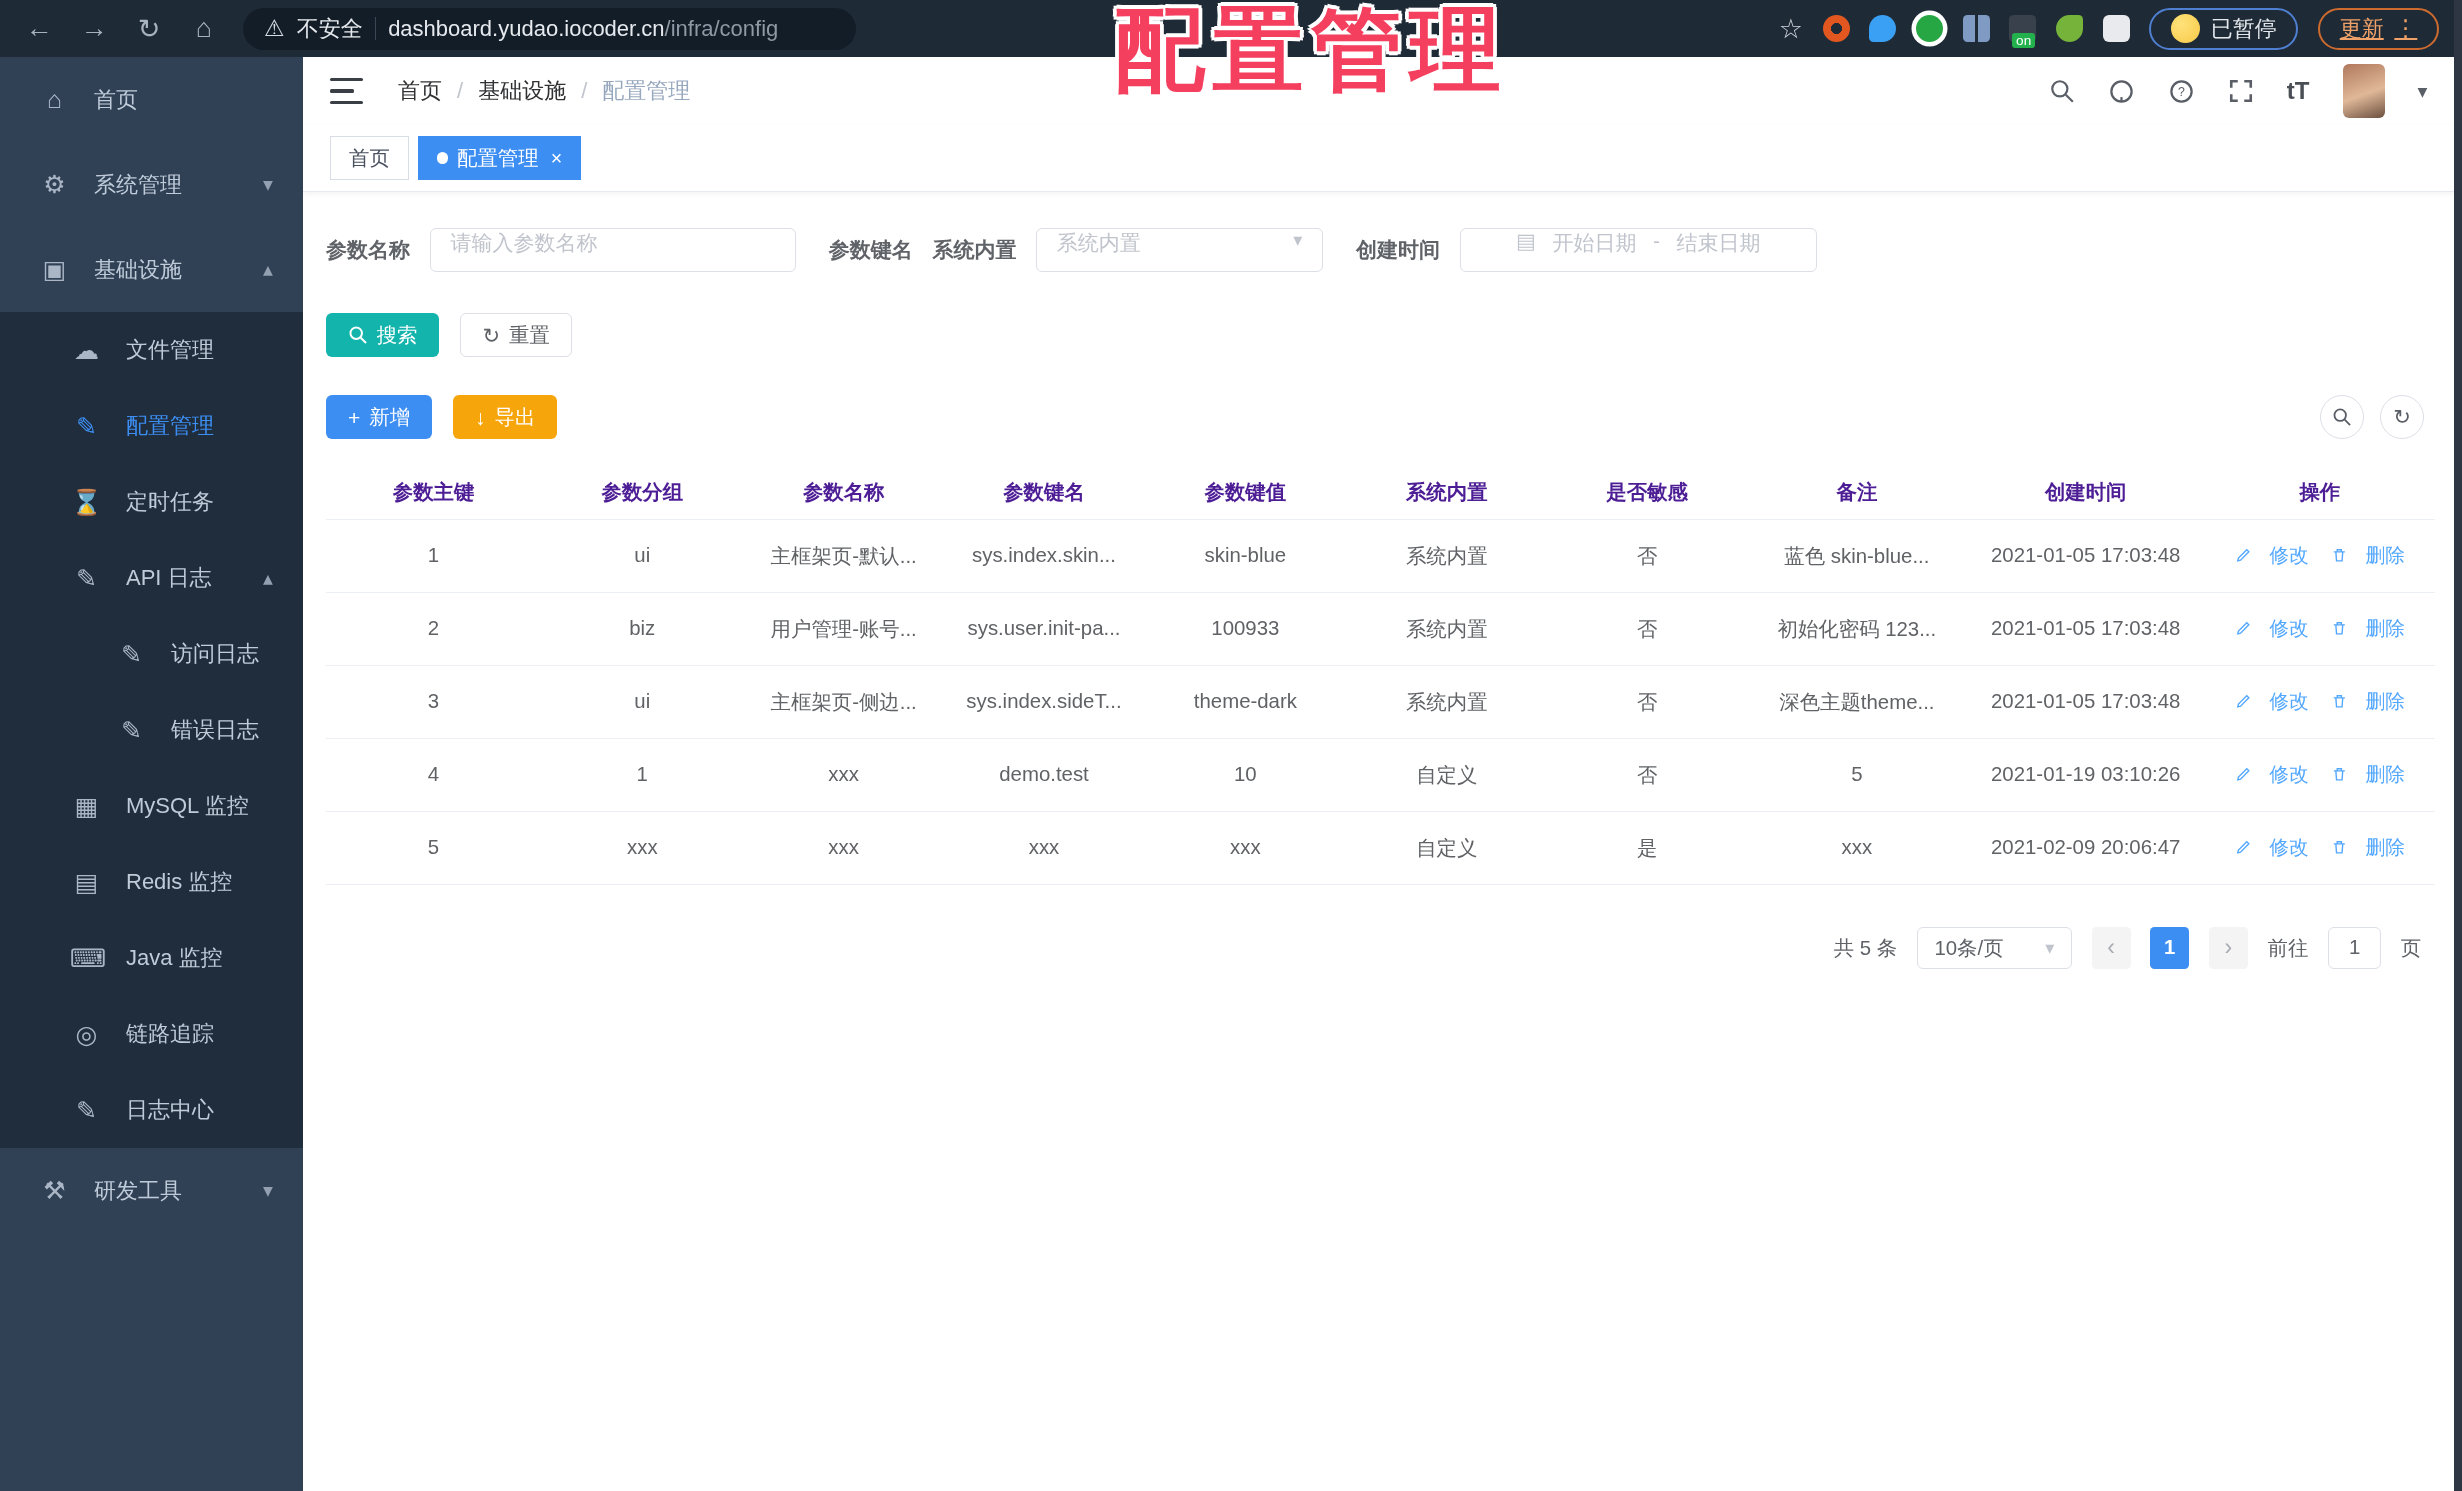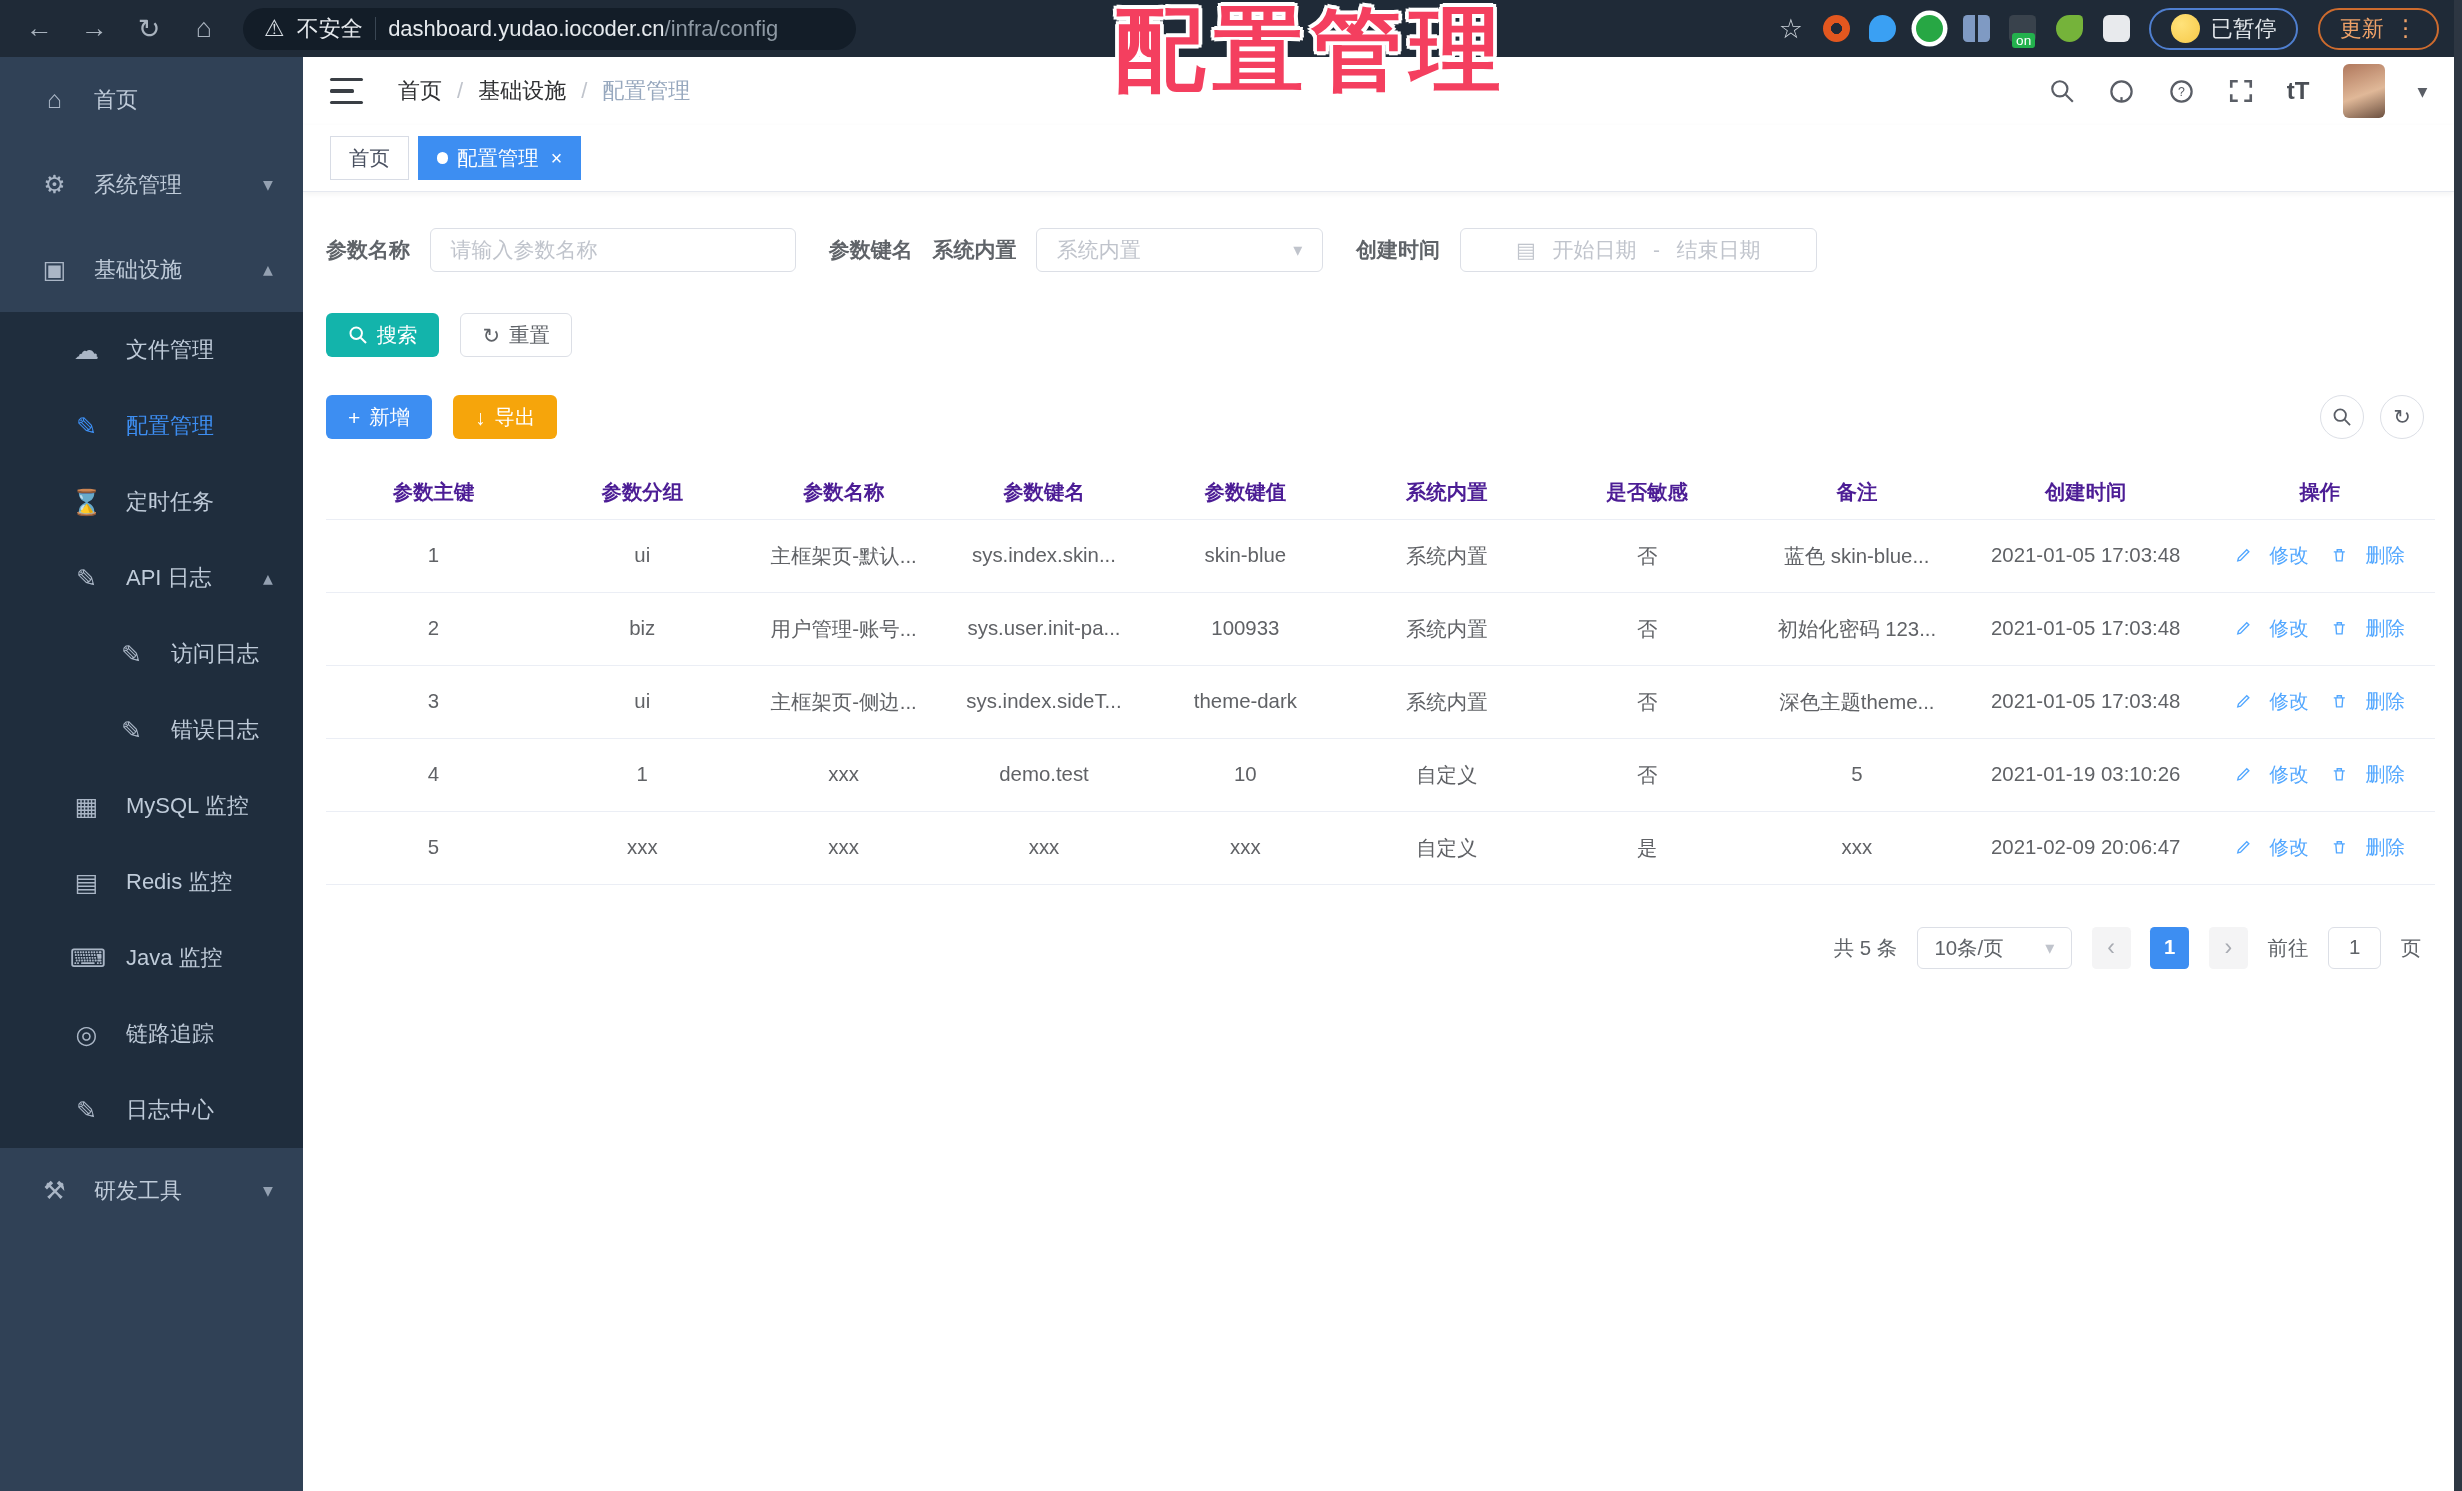--- a/index.html
+++ b/index.html
@@ -25,21 +25,21 @@
   .ext-green { background:#27a744; box-shadow:0 0 0 4.5px #fff; border-radius:50%; }
   .ext-grid { background:linear-gradient(90deg,#7f9ac3 45%, #1f2a37 45%, #1f2a37 55%, #7f9ac3 55%); border-radius:4.5px; }
   .ext-on { background:#39424c; border-radius:4.5px; position:relative; }
   .ext-on::after { content:"on"; position:absolute; bottom:-6px; left:3px; background:#23b14d; color:#fff;
     font-size:13.6px; padding:0 3.8px; border-radius:3px; }
   .ext-leaf { background:#75b33a; border-radius:50% 4.5px 50% 50%; }
   .ext-puzzle { background:#e8eaed; border-radius:6px; }
   .pill { height:42px; border-radius:21px; display:flex; align-items:center; gap:10.6px;
     padding:0 19.7px; font-size:22px; flex:0 0 auto; }
   .pill.paused { border:2.3px solid #4f7fd0; color:#e4e8ec; }
-  .pill.update { border:2.3px solid #cd6b2e; color:#f0a268; }
+  .pill.update { border:2.3px solid #cd6b2e; color:#f0a268;text-decoration:underline; }
   .emoji-face { width:29px; height:29px; border-radius:50%; background:radial-gradient(circle at 35% 35%, #ffe27a, #f7c948); }
   .pill .dots { color:#f0a268; font-size:23px; }
   .right-edge { position:absolute; right:0; top:0; width:7.6px; bottom:0; background:#2d3642; z-index:40; }
 
   
   .sidebar { position:absolute; top:57px; left:0; bottom:0; width:303px; background:#304156; color:#bfcbd9; z-index:3; }
   .logo-row { height:76px; display:flex; align-items:center; gap:19.7px; padding-left:48px; }
   .logo-img { width:50px; height:50px; border-radius:6px; flex:0 0 auto;
     background:linear-gradient(145deg,#8c6f5a 0%, #d9c3b0 45%, #5d6f8c 100%); }
   .app-title { color:#ffffff; font-size:23.5px; font-weight:700; letter-spacing:0.8px; }
@@ -72,21 +72,21 @@
   .tab { height:44px; display:flex; align-items:center; gap:9px; padding:0 18px;
     border:1.5px solid #d8dce5; background:#fff; color:#495060; font-size:20.4px; cursor:pointer; }
   .tab.active { background:#3d8ef2; border-color:#3d8ef2; color:#fff; }
   .tab-dot { width:11.3px; height:11.3px; border-radius:50%; background:#fff; }
   .tab-close { font-size:19.7px; margin-left:3px; }
 
   .content { padding:36px 19.7px 0 23px; }
   .filter-row { display:flex; align-items:center; }
   .f-label { font-size:21px; font-weight:700; color:#5f6368; margin-right:19.7px; white-space:nowrap; }
   .f-box { height:44px; border:1.5px solid #dcdfe6; border-radius:6px; background:#fff;
-    display:flex; align-items:center; padding:0 19.7px; font-size:21px; color:#c0c4cc; margin-right:33px; }
+    display:flex; align-items:flex-start; padding:0 19.7px; font-size:21px; color:#c0c4cc; margin-right:33px; }
   .f-input-name, .f-input-key { width:366px; }
   .f-select { width:287px; justify-content:space-between; }
   .f-date { width:357px; margin-right:0; gap:16.6px; justify-content:center; }
   .chev-down { color:#c0c4cc; font-size:18px; }
   .cal-icon { color:#c0c4cc; }
 
   .btn-row { display:flex; align-items:center; gap:21px; }
   .row1 { margin-top:41px; }
   .row2 { margin-top:38px; }
   .btn { height:44px; border-radius:6px; display:inline-flex; align-items:center; gap:9px;

